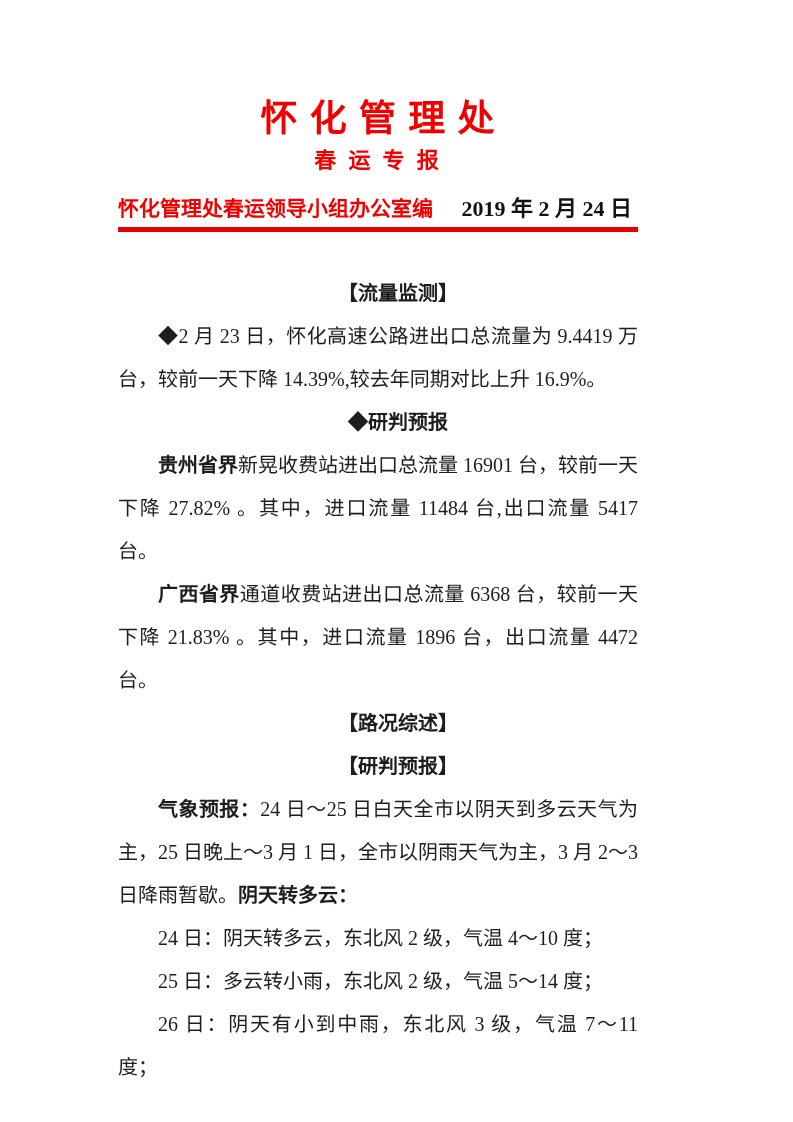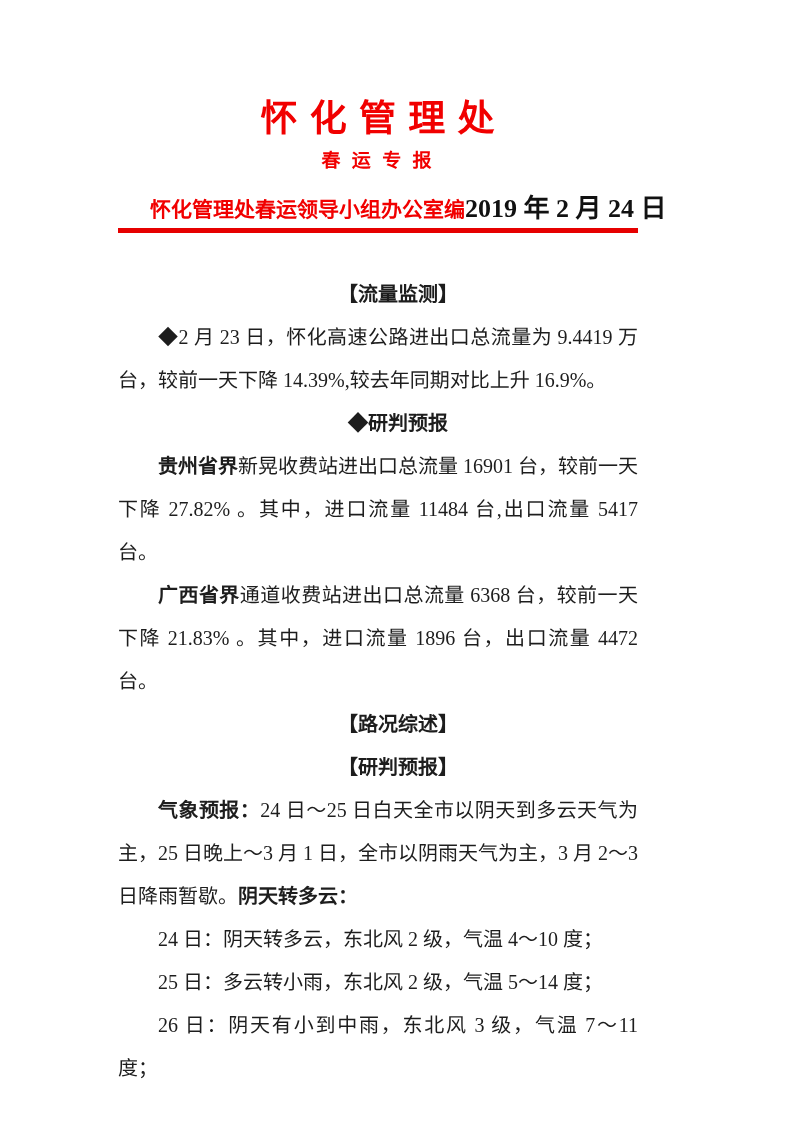--- a/index.html
+++ b/index.html
@@ -30,46 +30,45 @@
     line-height: 44px;
     letter-spacing: 1px;
     text-align: center;
     color: var(--accent, #f10000);
     white-space: nowrap;
   }
   .doc-subtitle {
     margin: 2px 0 16px 0;
     font-family: "Liberation Sans", sans-serif;
     font-weight: bold;
-    font-size: 19px;
+    font-size: 22px;
     line-height: 36px;
     letter-spacing: 3px;
     text-align: center;
     color: var(--accent, #f10000);
     white-space: nowrap;
   }
   .editor-row {
     margin-top: 8px;
     display: flex;
     justify-content: space-between;
     align-items: baseline;
     line-height: 28px;
   }
   .editor-credit {
     font-family: "Liberation Serif", serif;
     font-weight: bold;
     font-size: 21px;
     color: var(--accent, #f10000);
     white-space: nowrap;
-    margin-left: 32px;
   }
   .issue-date {
     font-family: "Liberation Serif", serif;
     font-weight: bold;
-    font-size: 26px;
+    font-size: 22px;
     color: #111111;
     white-space: nowrap;
     padding-right: 6px;
   }
   .red-rule {
     margin-top: 4px;
     height: 5px;
     background: var(--rule, #e60000);
   }
   

